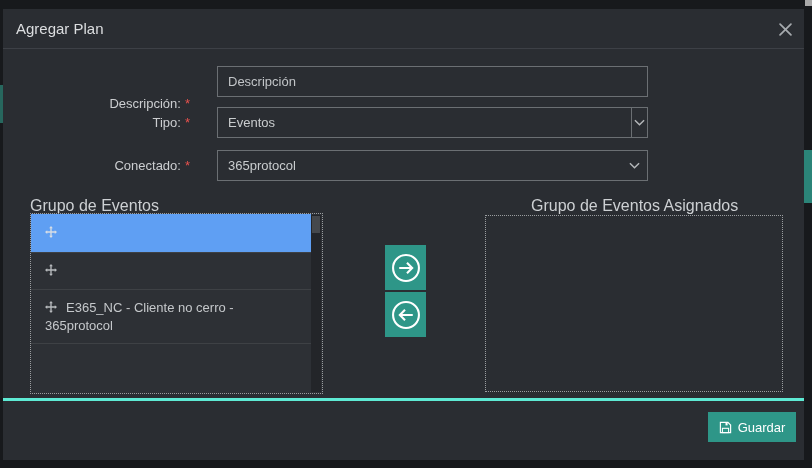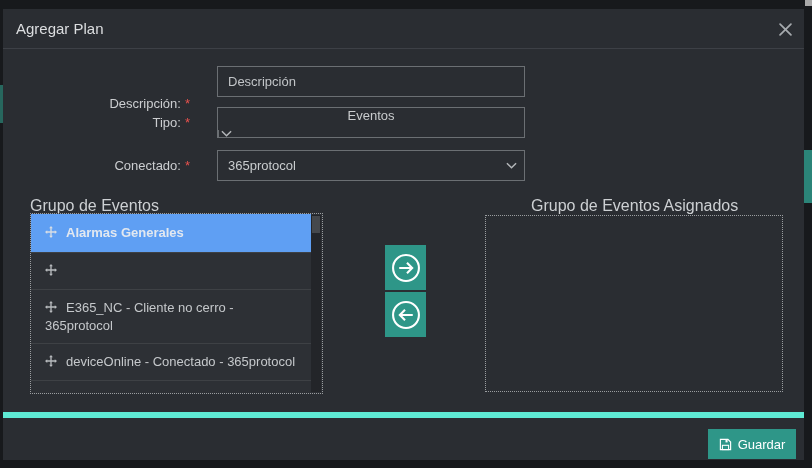--- a/index.html
+++ b/index.html
@@ -27,33 +27,33 @@
 
   
   .f-label { position:absolute; left:0; width:187px; text-align:right;
              font-size:13px; color:#ccced1; }
   .f-label .req { color:#e8514d; margin-left:4px; }
   .f-row1 .f-label { top:57px;  line-height:31px;margin-top:22px; }
   .f-row2 .f-label { top:98px;  line-height:31px;padding-left:36px; }
   .f-row3 .f-label { top:141px; line-height:31px; }
 
   .f-input, .f-select {
-      position:absolute; left:214px; width:308px; height:31px;
+      position:absolute; left:214px; width:431px; height:31px;
       background:transparent; border:1px solid #6b6f73; color:#c9ccce;
       font-size:13px; font-family:inherit; }
   .f-input { padding:0 10px; top:57px; }
   .f-input::placeholder { color:#c2c5c8; opacity:1; }
 
   .f-select { display:flex; align-items:center; cursor:pointer; }
   .f-select .val { flex:1; padding:0 10px; }
   .f-select .arrow-cell { width:0; align-self:stretch; display:flex;
                           align-items:center; justify-content:center; }
   .f-select.divided .arrow-cell { width:16px; border-left:1px solid #6b6f73; }
   .f-select.plain   .arrow-cell { width:26px; }
-  .sel-tipo { top:98px;flex-direction:column; } .sel-proto { top:141px; }
+  .sel-tipo { top:98px; } .sel-proto { top:141px; }
 
   
   .group-label { position:absolute; font-size:16px; color:#cdd0d3; }
   .gl-src { left:27px;  top:188px; }
   .gl-dst { left:484px; top:188px;margin-left:44px; }
 
   .src-list { position:absolute; left:27px; top:204px; width:293px; height:181px;
               border:1px dotted #9a9da0; background:#2d3035; overflow:hidden; }
   .src-items { position:absolute; left:0; top:0; right:11px; }
   .li { position:relative; padding:9px 8px 9px 14px; font-size:13px; line-height:17px;
@@ -67,22 +67,22 @@
 
   .dst-box { position:absolute; left:482px; top:206px; width:298px; height:177px;
              border:1px dotted #9a9da0; }
 
   
   .xfer { position:absolute; left:382px; width:41px; height:45px; background:#2e9688;
           border:none; cursor:pointer; display:flex; align-items:center; justify-content:center; }
   .xfer-right { top:236px; } .xfer-left { top:283px; }
 
   
-  .m-footer { position:absolute; left:0; top:403px; width:100%; height:48px;
-              border-top:6px solid #5eead4; }
+  .m-footer { position:absolute; left:0; top:389px; width:100%; height:48px;
+              border-top:3px solid #5eead4; }
   .save-btn { position:absolute; left:705px; top:11px; width:88px; height:30px;
               background:#2e9688; border:none; color:#ffffff; font-size:13px;
               font-family:inherit; cursor:pointer; display:flex; align-items:center;
               justify-content:center; gap:6px; }
 </style>
 </head>
 <body>
 
 <div class="screen">
   <div class="edge-teal-left"></div>
@@ -130,36 +130,31 @@
     </div>
 
     <div class="group-label gl-src">Grupo de Eventos</div>
     <div class="group-label gl-dst">Grupo de Eventos Asignados</div>
 
     <div class="src-list">
       <div class="src-items">
         <div class="li sel">
           <span class="micon"><svg width="12" height="12" viewBox="0 0 16 16">
                 <path fill="currentColor" d="M8 0l2.5 3H8.9v4.1H13V5.5L16 8l-3 2.5V8.9H8.9V13h1.6L8 16l-2.5-3h1.6V8.9H3v1.6L0 8l3-2.5v1.6h4.1V3H5.5z"></path>
-              </svg></span><span>Alarmas Generales</span>
+              </svg></span>
         </div>
         <div class="li">
           <span class="micon"><svg width="12" height="12" viewBox="0 0 16 16">
                 <path fill="currentColor" d="M8 0l2.5 3H8.9v4.1H13V5.5L16 8l-3 2.5V8.9H8.9V13h1.6L8 16l-2.5-3h1.6V8.9H3v1.6L0 8l3-2.5v1.6h4.1V3H5.5z"></path>
               </svg></span>
         </div>
         <div class="li">
           <span class="micon"><svg width="12" height="12" viewBox="0 0 16 16">
                 <path fill="currentColor" d="M8 0l2.5 3H8.9v4.1H13V5.5L16 8l-3 2.5V8.9H8.9V13h1.6L8 16l-2.5-3h1.6V8.9H3v1.6L0 8l3-2.5v1.6h4.1V3H5.5z"></path>
               </svg></span><span>E365_NC - Cliente no cerro - 365protocol</span>
-        </div>
-        <div class="li">
-          <span class="micon"><svg width="12" height="12" viewBox="0 0 16 16">
-                <path fill="currentColor" d="M8 0l2.5 3H8.9v4.1H13V5.5L16 8l-3 2.5V8.9H8.9V13h1.6L8 16l-2.5-3h1.6V8.9H3v1.6L0 8l3-2.5v1.6h4.1V3H5.5z"></path>
-              </svg></span><span>deviceOnline - Conectado - 365protocol</span>
         </div>
 
       </div>
       <div class="sb-track">
         <div class="sb-thumb"></div>
       </div>
     </div>
 
     <button class="xfer xfer-right">
       <svg width="32" height="32" viewBox="0 0 26 26">

